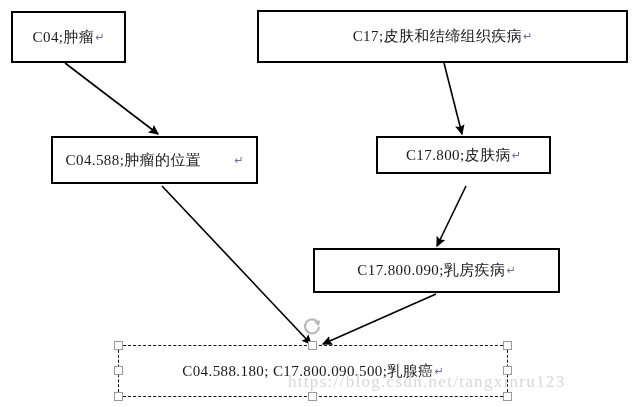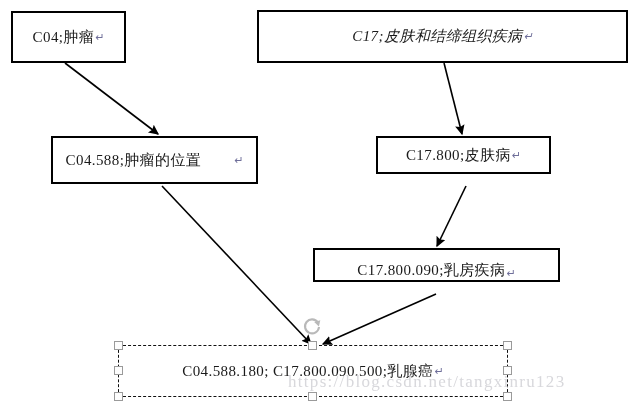--- a/index.html
+++ b/index.html
@@ -118,36 +118,36 @@
     <line x1="162" y1="186" x2="311" y2="344" stroke="#000000" stroke-width="1.6" marker-end="url(#arrowhead)"></line>
 
     <line x1="436" y1="294" x2="323" y2="344" stroke="#000000" stroke-width="1.6" marker-end="url(#arrowhead)"></line>
   </svg>
 
   <div class="node" style="left:11px; top:11px; width:115px; height:52px;">
     <span class="label">C04;肿瘤</span>
       <span class="pilcrow">↵</span>
   </div>
 
-  <div class="node" style="left:257px; top:10px; width:371px; height:53px;font-style:italic;">
+  <div class="node" style="left:257px; top:10px; width:371px; height:53px;">
     <span class="label">C17;皮肤和结缔组织疾病</span>
       <span class="pilcrow">↵</span>
   </div>
 
   <div class="node" style="left:51px; top:136px; width:207px; height:48px;gap:32px;">
     <span class="label">C04.588;肿瘤的位置</span>
       <span class="pilcrow">↵</span>
   </div>
 
   <div class="node" style="left:376px; top:136px; width:175px; height:38px;">
     <span class="label">C17.800;皮肤病</span>
       <span class="pilcrow">↵</span>
   </div>
 
-  <div class="node" style="left:313px; top:248px; width:247px; height:34px;align-items:flex-end;">
+  <div class="node" style="left:313px; top:248px; width:247px; height:45px;">
     <span class="label">C17.800.090;乳房疾病</span>
       <span class="pilcrow">↵</span>
   </div>
 
   <svg class="rotate-handle" style="left:302px; top:316px;" viewBox="0 0 22 22" xmlns="http://www.w3.org/2000/svg">
     <path d="M15.8,6.4 A7,7 0 1 0 17,11" fill="none" stroke="#b9b9b9" stroke-width="2.1"></path>
     <path d="M12.2,6.0 L18.3,4.3 L16.9,10.5 Z" fill="#b9b9b9"></path>
   </svg>
 
   <div class="node selected" style="left:118px; top:345px; width:390px; height:52px;">

